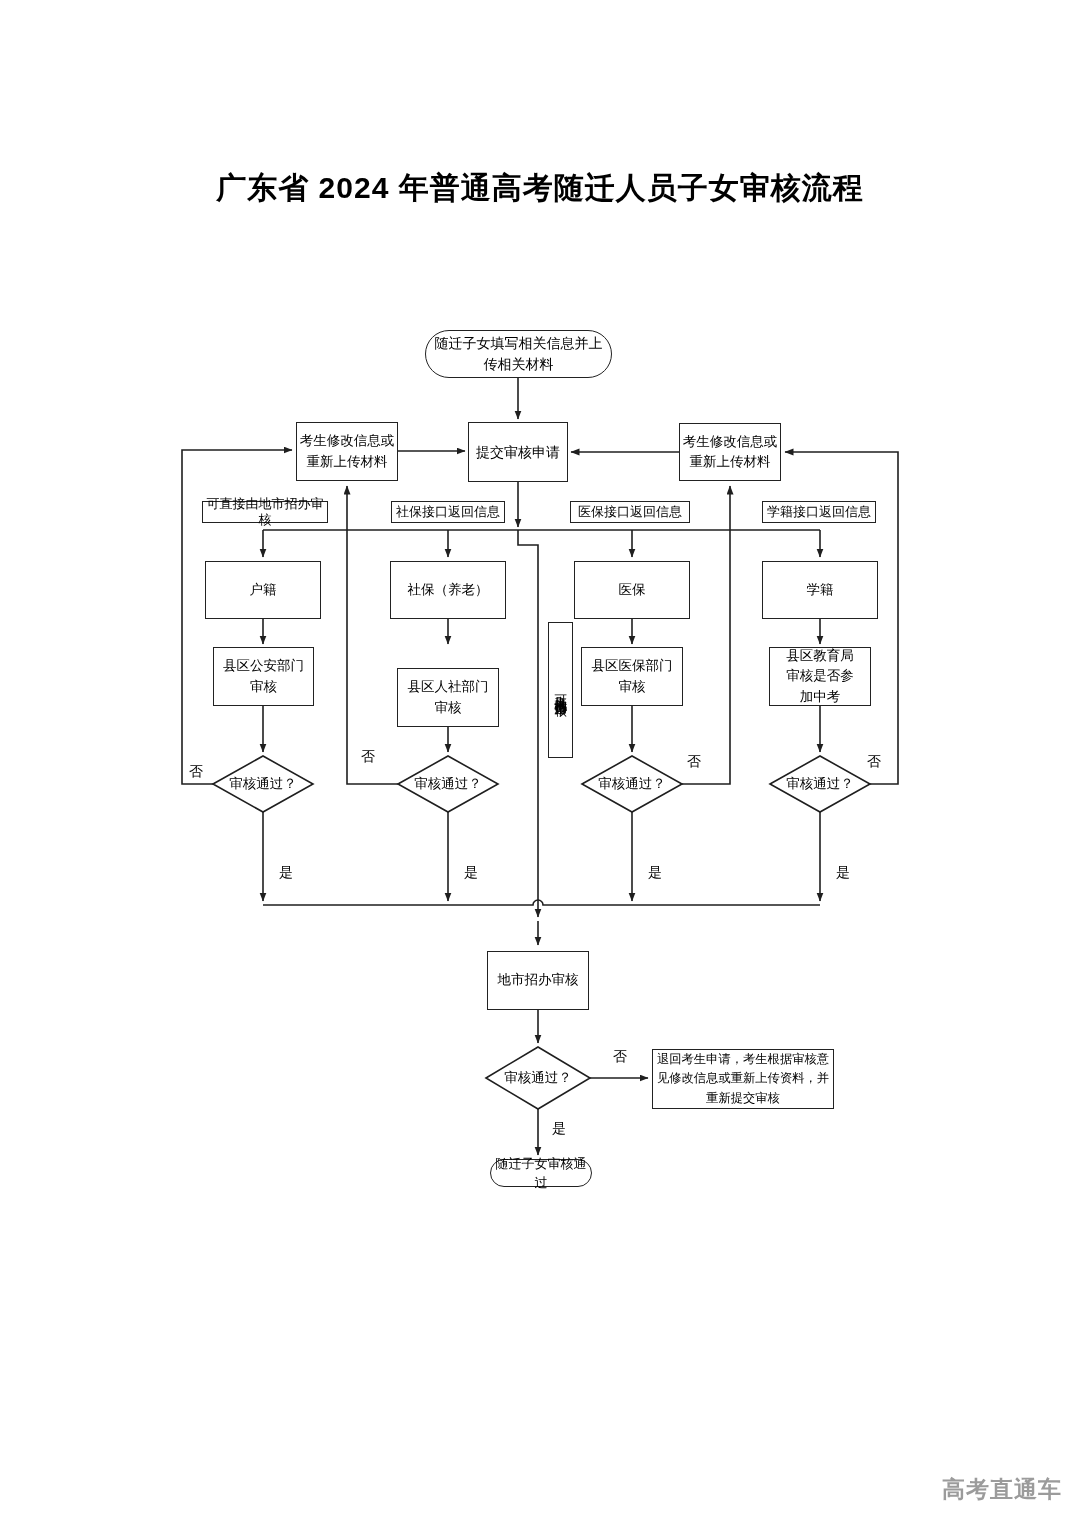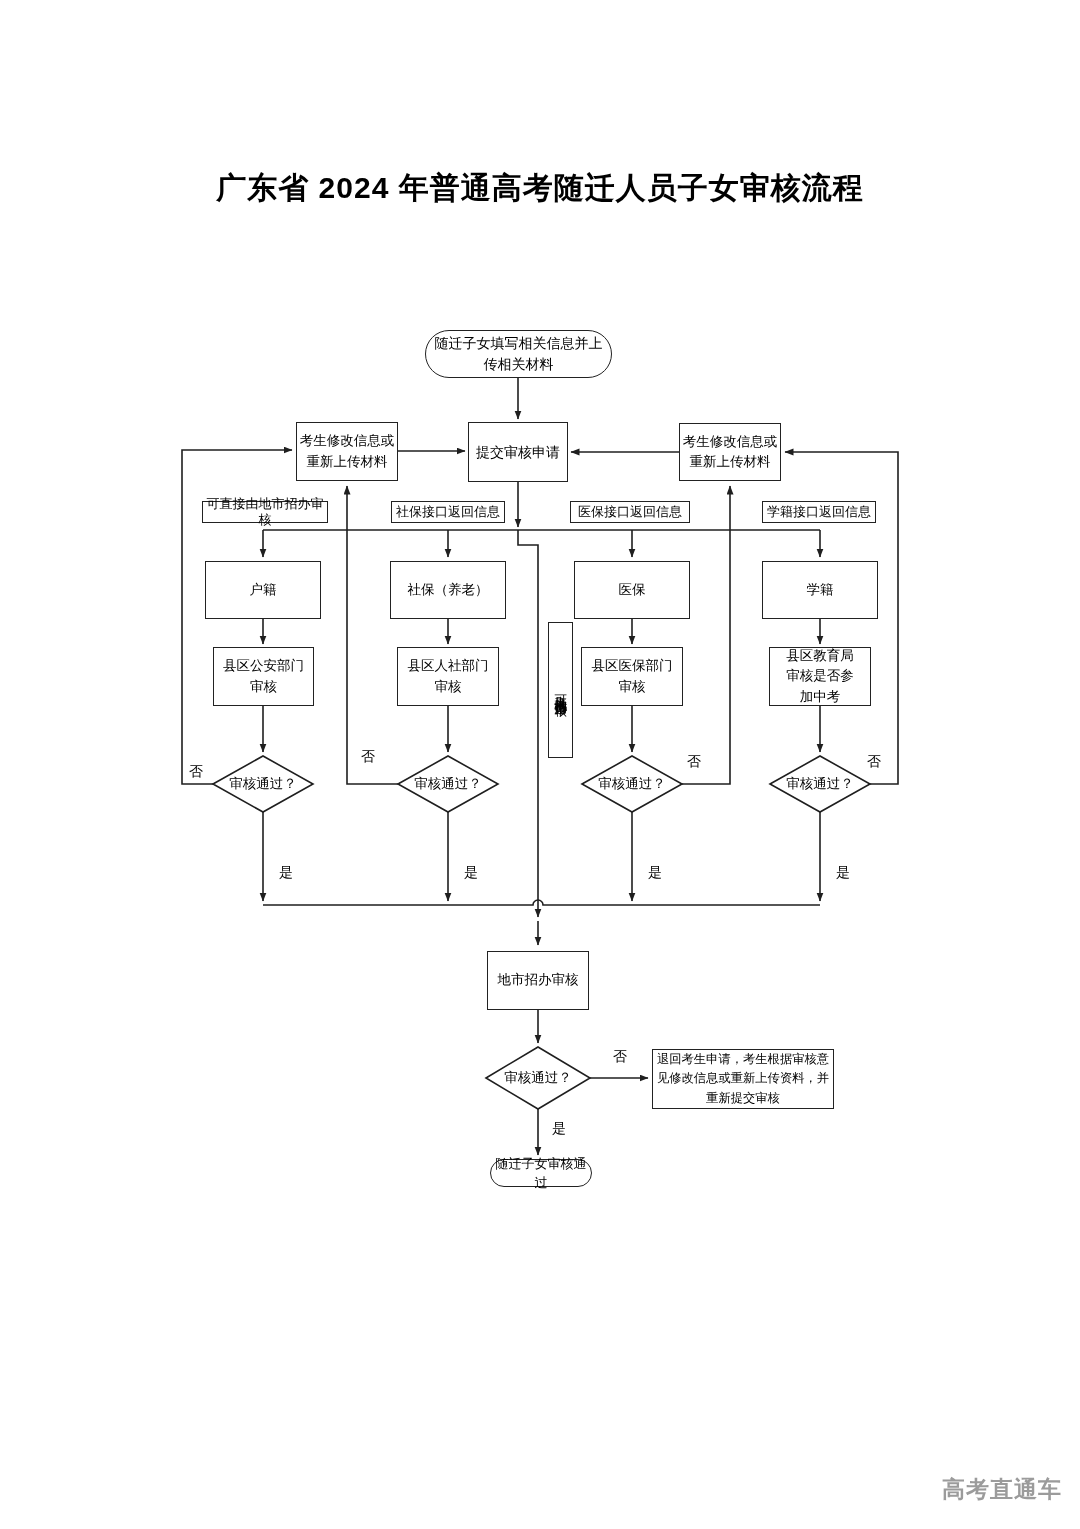--- a/index.html
+++ b/index.html
@@ -119,21 +119,21 @@
   <div class="node lbl" style="left:391px;top:501px;width:114px;height:22px;">社保接口返回信息</div>
   <div class="node lbl" style="left:570px;top:501px;width:120px;height:22px;">医保接口返回信息</div>
   <div class="node lbl" style="left:762px;top:501px;width:114px;height:22px;">学籍接口返回信息</div>
 
   <div class="node" style="left:205px;top:561px;width:116px;height:58px;">户籍</div>
   <div class="node" style="left:574px;top:561px;width:116px;height:58px;">医保</div>
   <div class="node" style="left:390px;top:561px;width:116px;height:58px;">社保（养老）</div>
   <div class="node" style="left:762px;top:561px;width:116px;height:58px;">学籍</div>
 
   <div class="node" style="left:213px;top:647px;width:101px;height:59px;padding:0 3px;">县区公安部门审核</div>
-  <div class="node" style="left:397px;top:647px;width:102px;height:59px;padding:0 3px;">县区人社部门审核</div>
+  <div class="node" style="left:397px;top:668px;width:102px;height:59px;padding:0 3px;">县区人社部门审核</div>
   <div class="node" style="left:581px;top:647px;width:102px;height:59px;padding:0 3px;">县区医保部门审核</div>
   <div class="node" style="left:769px;top:647px;width:102px;height:59px;padding:0 10px;">县区教育局审核是否参加中考</div>
 
   <div class="node vnote" style="left:548px;top:622px;width:25px;height:136px;">可直接由地市招办审核</div>
 
   <div class="dtext" style="left:218px;top:773px;width:90px;height:22px;">审核通过？</div>
   <div class="dtext" style="left:403px;top:773px;width:90px;height:22px;">审核通过？</div>
   <div class="dtext" style="left:587px;top:773px;width:90px;height:22px;">审核通过？</div>
   <div class="dtext" style="left:775px;top:773px;width:90px;height:22px;">审核通过？</div>
   <div class="dtext" style="left:486px;top:1067px;width:104px;height:22px;">审核通过？</div>

